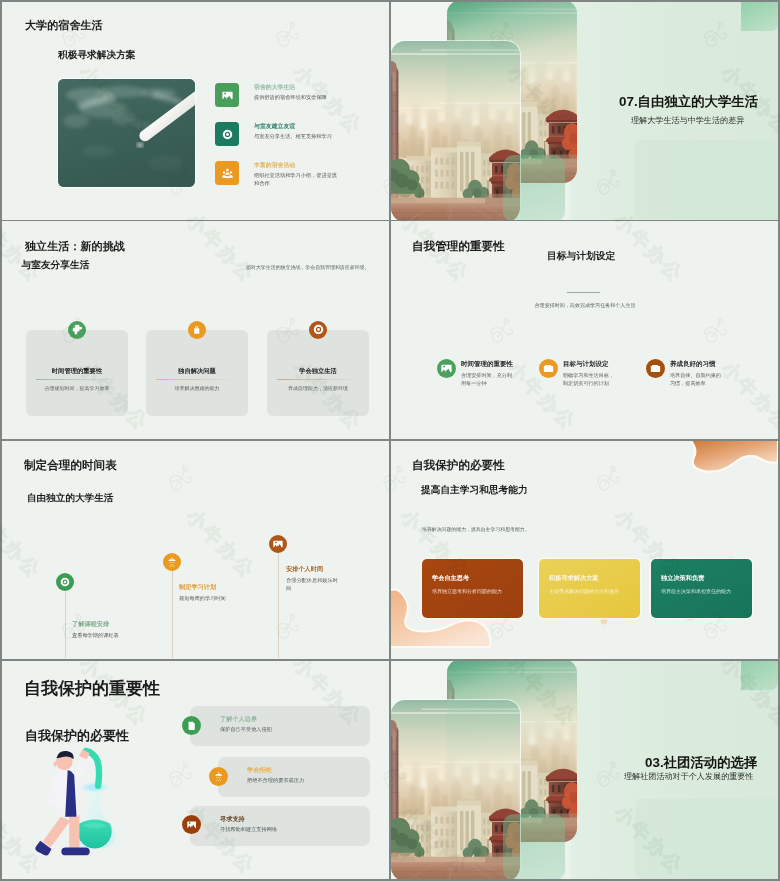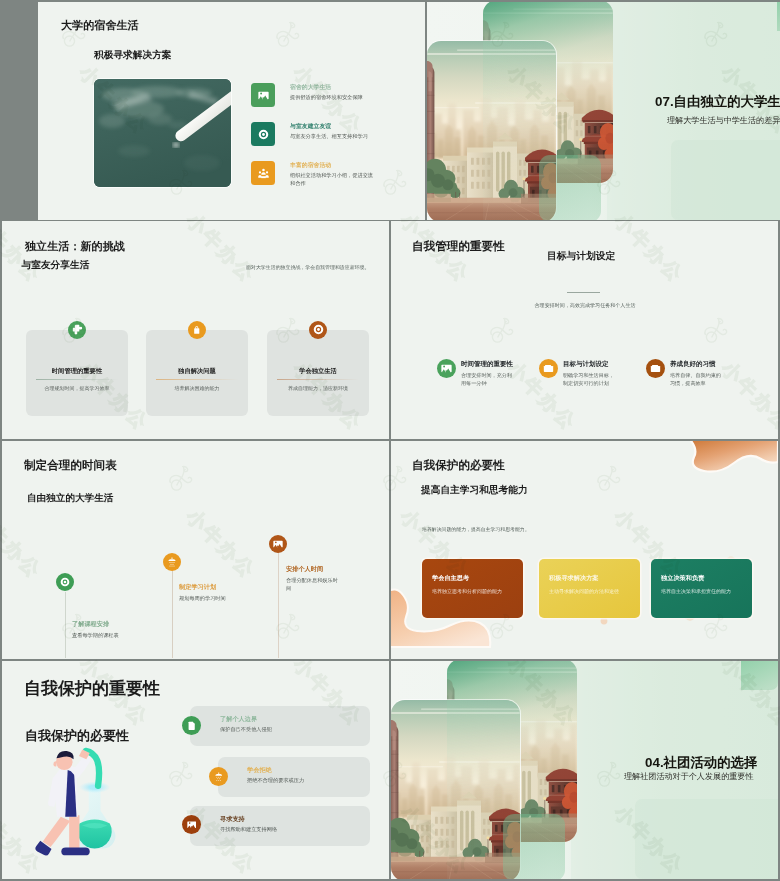--- a/index.html
+++ b/index.html
@@ -1,21 +1,21 @@
 <!DOCTYPE html>
 <html><head>
 <meta charset="utf-8">
 <style>
   html,body{margin:0;padding:0;background:#7e8582;}
   body{width:780px;height:881px;overflow:hidden;
        font-family:"Liberation Sans",sans-serif;}
   .deck{position:absolute;left:0;top:0;width:780px;height:881px;background:#7e8582;}
   .slide{position:absolute;width:387px;height:218px;overflow:hidden;background:#eff3ef;}
   .c0{left:2px;} .c1{left:391px;}
-  .r0{top:2px;margin-left:36px;} .r1{top:221px;} .r2{top:441px;} .r3{top:661px;}
+  .r0{top:2px;} .r1{top:221px;} .r2{top:441px;} .r3{top:661px;}
   .wmlayer{position:absolute;left:0;top:0;width:780px;height:881px;pointer-events:none;z-index:5;overflow:hidden;mix-blend-mode:multiply;opacity:.38;}
   .wmt{position:absolute;color:transparent;font-weight:700;white-space:nowrap;font-size:19px;
        -webkit-text-stroke:1.15px #dfe6dc;transform:rotate(45deg);transform-origin:0 0;letter-spacing:3px;}
   .title{position:absolute;font-weight:700;color:#1c1c1c;white-space:nowrap;}
   .sub{position:absolute;font-weight:700;color:#1c1c1c;white-space:nowrap;}
   .note{position:absolute;color:#55605b;}
   
   .s1-photo{position:absolute;left:56px;top:77px;width:137px;height:108px;border-radius:6px;
      background:#3b5d56;overflow:hidden;box-shadow:0 0 0 1px rgba(255,255,255,.7);}
   .s1-row{position:absolute;left:213px;}
@@ -709,21 +709,21 @@
   <div class="sec-img" style="left:0px;top:39px;width:129px;height:181px;border-radius:14px;
               box-shadow:0 0 0 1px rgba(255,255,255,.6);">
     <svg width="129" height="181" viewBox="0 0 129 180" preserveAspectRatio="none">
         <use href="#city"></use>
       </svg></div>
   <div style="position:absolute;left:56px;top:39px;width:73px;height:181px;border-radius:0 14px 14px 0;
               background:linear-gradient(168deg,rgba(150,205,172,.30),rgba(205,230,212,.13) 35%,rgba(220,238,225,.06) 70%,rgba(224,240,228,.03));
               border-right:1px solid rgba(255,255,255,.55);"></div>
   <div style="position:absolute;left:112px;top:153px;width:62px;height:67px;border-radius:11px;
               background:linear-gradient(160deg,rgba(110,185,140,.5),rgba(145,205,168,.38));"></div>
-  <div class="sec-h" style="left:254px;top:92.5px;font-size:13.4px">04.社团活动的选择</div>
+  <div class="sec-h" style="left:254px;top:92.5px;font-size:13.4px">03.社团活动的选择</div>
   <div class="sec-s" style="left:233px;top:110px;font-size:8.1px">理解社团活动对于个人发展的重要性</div>
   </div>
 
 <div class="wmlayer">
   <svg width="780" height="881" viewBox="0 0 780 881" style="position:absolute;left:0;top:0">
     <g>
       <g transform="translate(-263,-128) scale(0.82)">
           <use href="#wm-logo" width="40" height="40"></use>
         </g>
       <g transform="translate(-49,-128) scale(0.82)">

